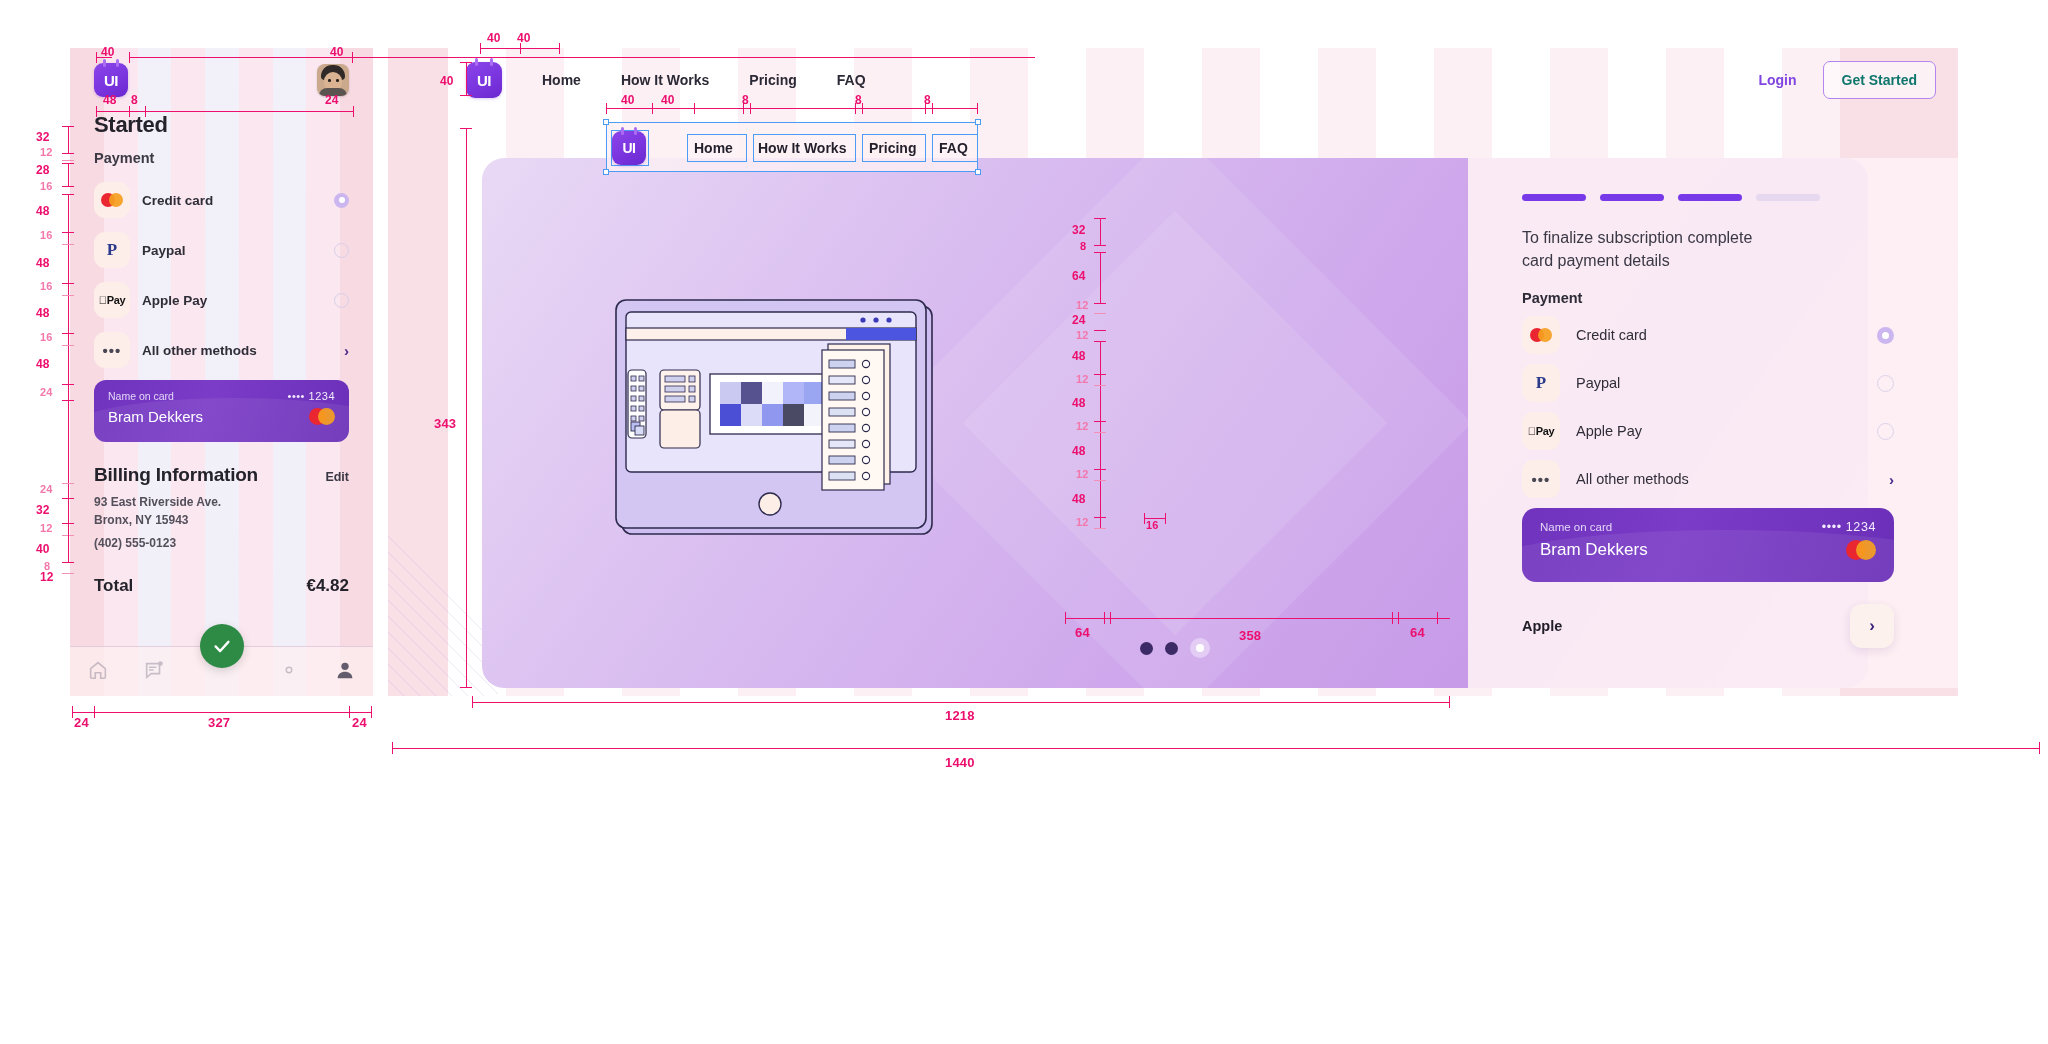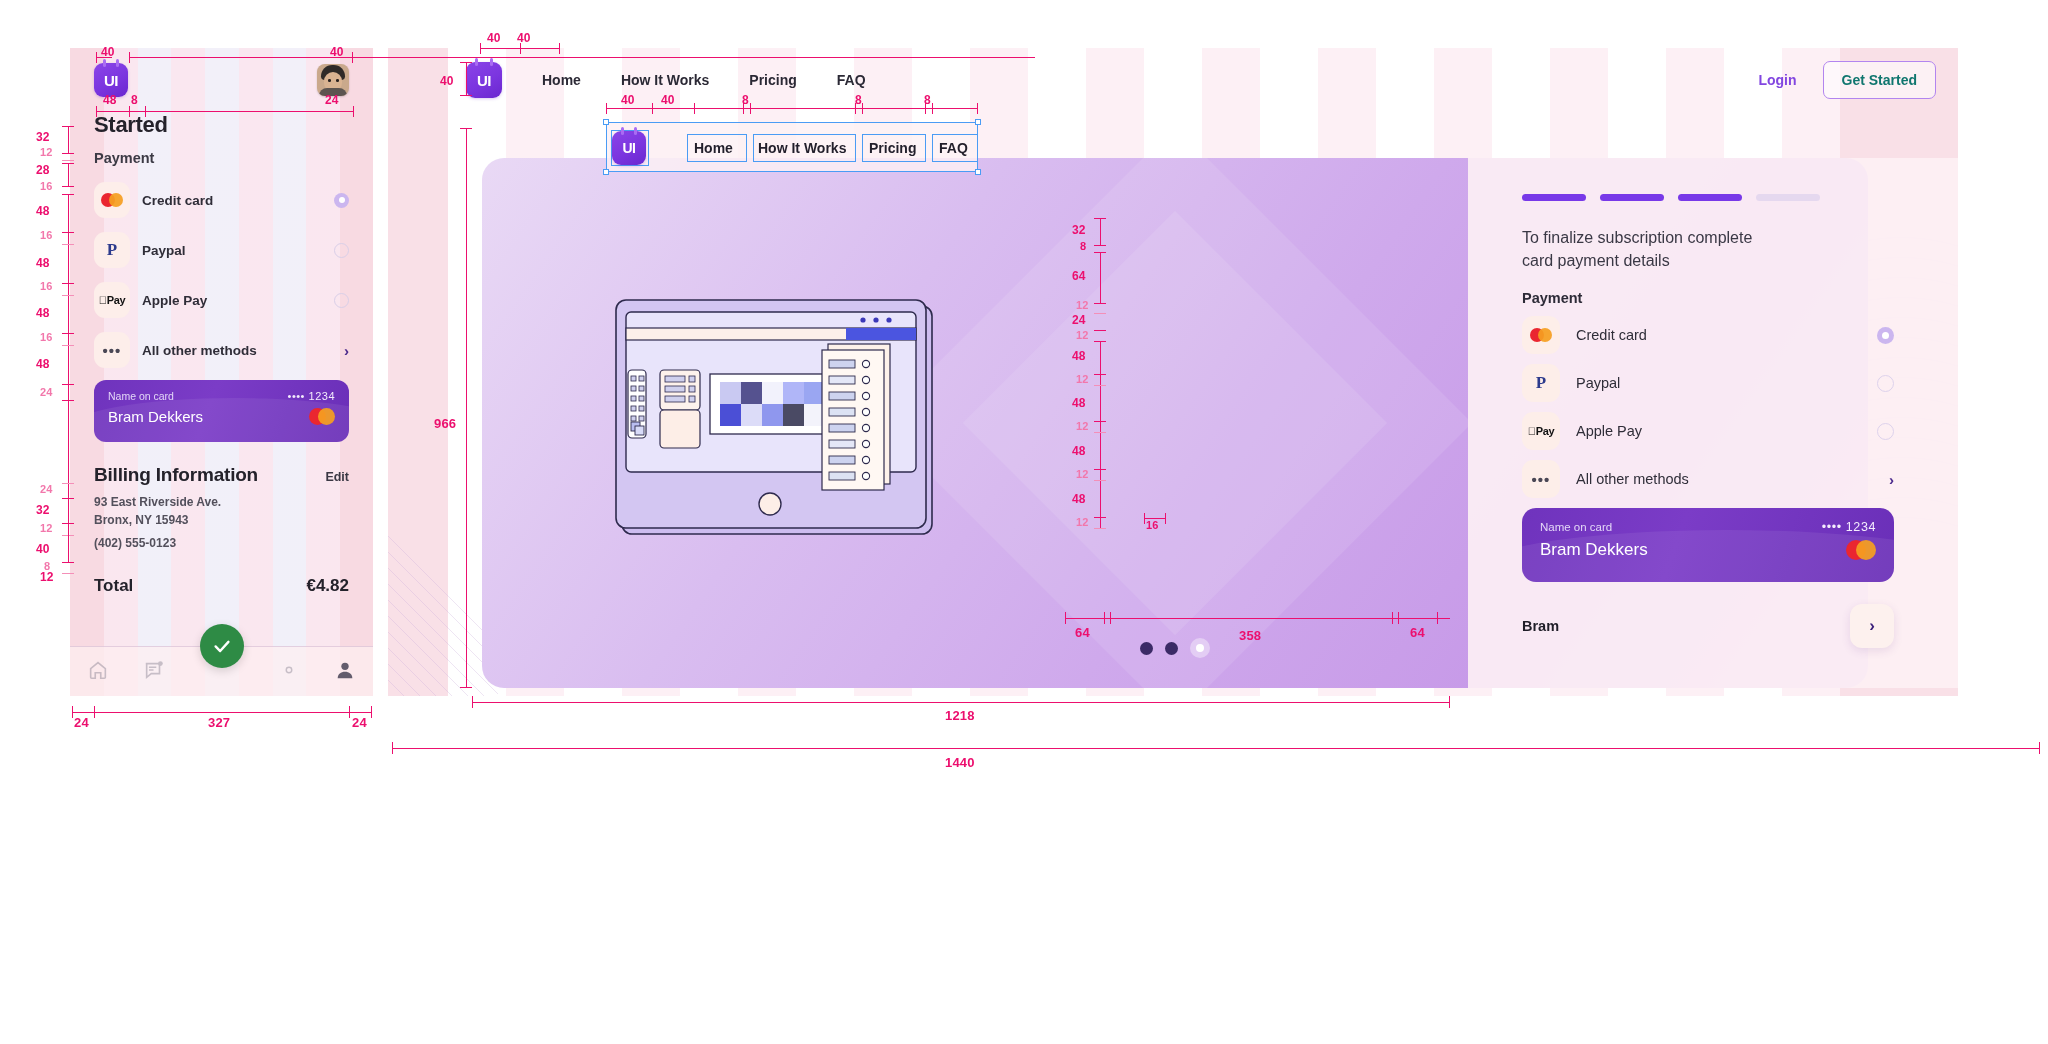--- a/index.html
+++ b/index.html
@@ -587,21 +587,21 @@
         <div class="dcard-bot">
           <span class="dcard-name">Bram Dekkers</span>
           <span class="mc" style="width:30px;height:20px">
             <i class="red" style="width:20px;height:20px"></i>
               <i class="org" style="width:20px;height:20px"></i>
             </span>
         </div>
       </div>
 
       <div class="next-row">
-        <span class="next-lbl">Bram</span>
+        <span class="next-lbl">Apple</span>
         <span class="next-btn">›</span>
       </div>
     </div>
   </div>
 
   <div class="mline h" style="left:96px;top:57px;width:16px"></div>
   <div class="mline h" style="left:130px;top:57px;width:905px"></div>
   <div class="mcap" style="left:96px;top:52px;height:11px"></div>
   <div class="mcap" style="left:129px;top:52px;height:11px"></div>
   <span class="mlabel" style="left:101px;top:45px;font-size:12px">40</span>
@@ -716,21 +716,21 @@
   <span style="position:absolute;left:869px;top:140px;font-size:14px;font-weight:bold;color:#221f2b">Pricing</span>
   <span style="position:absolute;left:939px;top:140px;font-size:14px;font-weight:bold;color:#221f2b">FAQ</span>
   <div class="selhandle" style="left:603px;top:119px"></div>
   <div class="selhandle" style="left:975px;top:119px"></div>
   <div class="selhandle" style="left:603px;top:169px"></div>
   <div class="selhandle" style="left:975px;top:169px"></div>
 
   <div class="mline v" style="left:466px;top:128px;height:560px"></div>
   <div class="mcaph" style="left:460px;top:128px;width:12px"></div>
   <div class="mcaph" style="left:460px;top:687px;width:12px"></div>
-  <span class="mlabel" style="left:434px;top:416px;font-size:13px">966</span>
+  <span class="mlabel" style="left:434px;top:416px;font-size:13px">343</span>
 
   <div class="mline v" style="left:1100px;top:218px;height:28px"></div>
   <div class="mcaph" style="left:1094px;top:218px;width:12px"></div>
   <div class="mcaph" style="left:1094px;top:245px;width:12px"></div>
   <span class="mlabel" style="left:1072px;top:223px;font-size:12px">32</span>
   <span class="mlabel" style="left:1080px;top:240px;font-size:11px">8</span>
   <div class="mline v" style="left:1100px;top:252px;height:52px"></div>
   <div class="mcaph" style="left:1094px;top:252px;width:12px"></div>
   <div class="mcaph" style="left:1094px;top:303px;width:12px"></div>
   <span class="mlabel" style="left:1072px;top:269px;font-size:12px">64</span>

